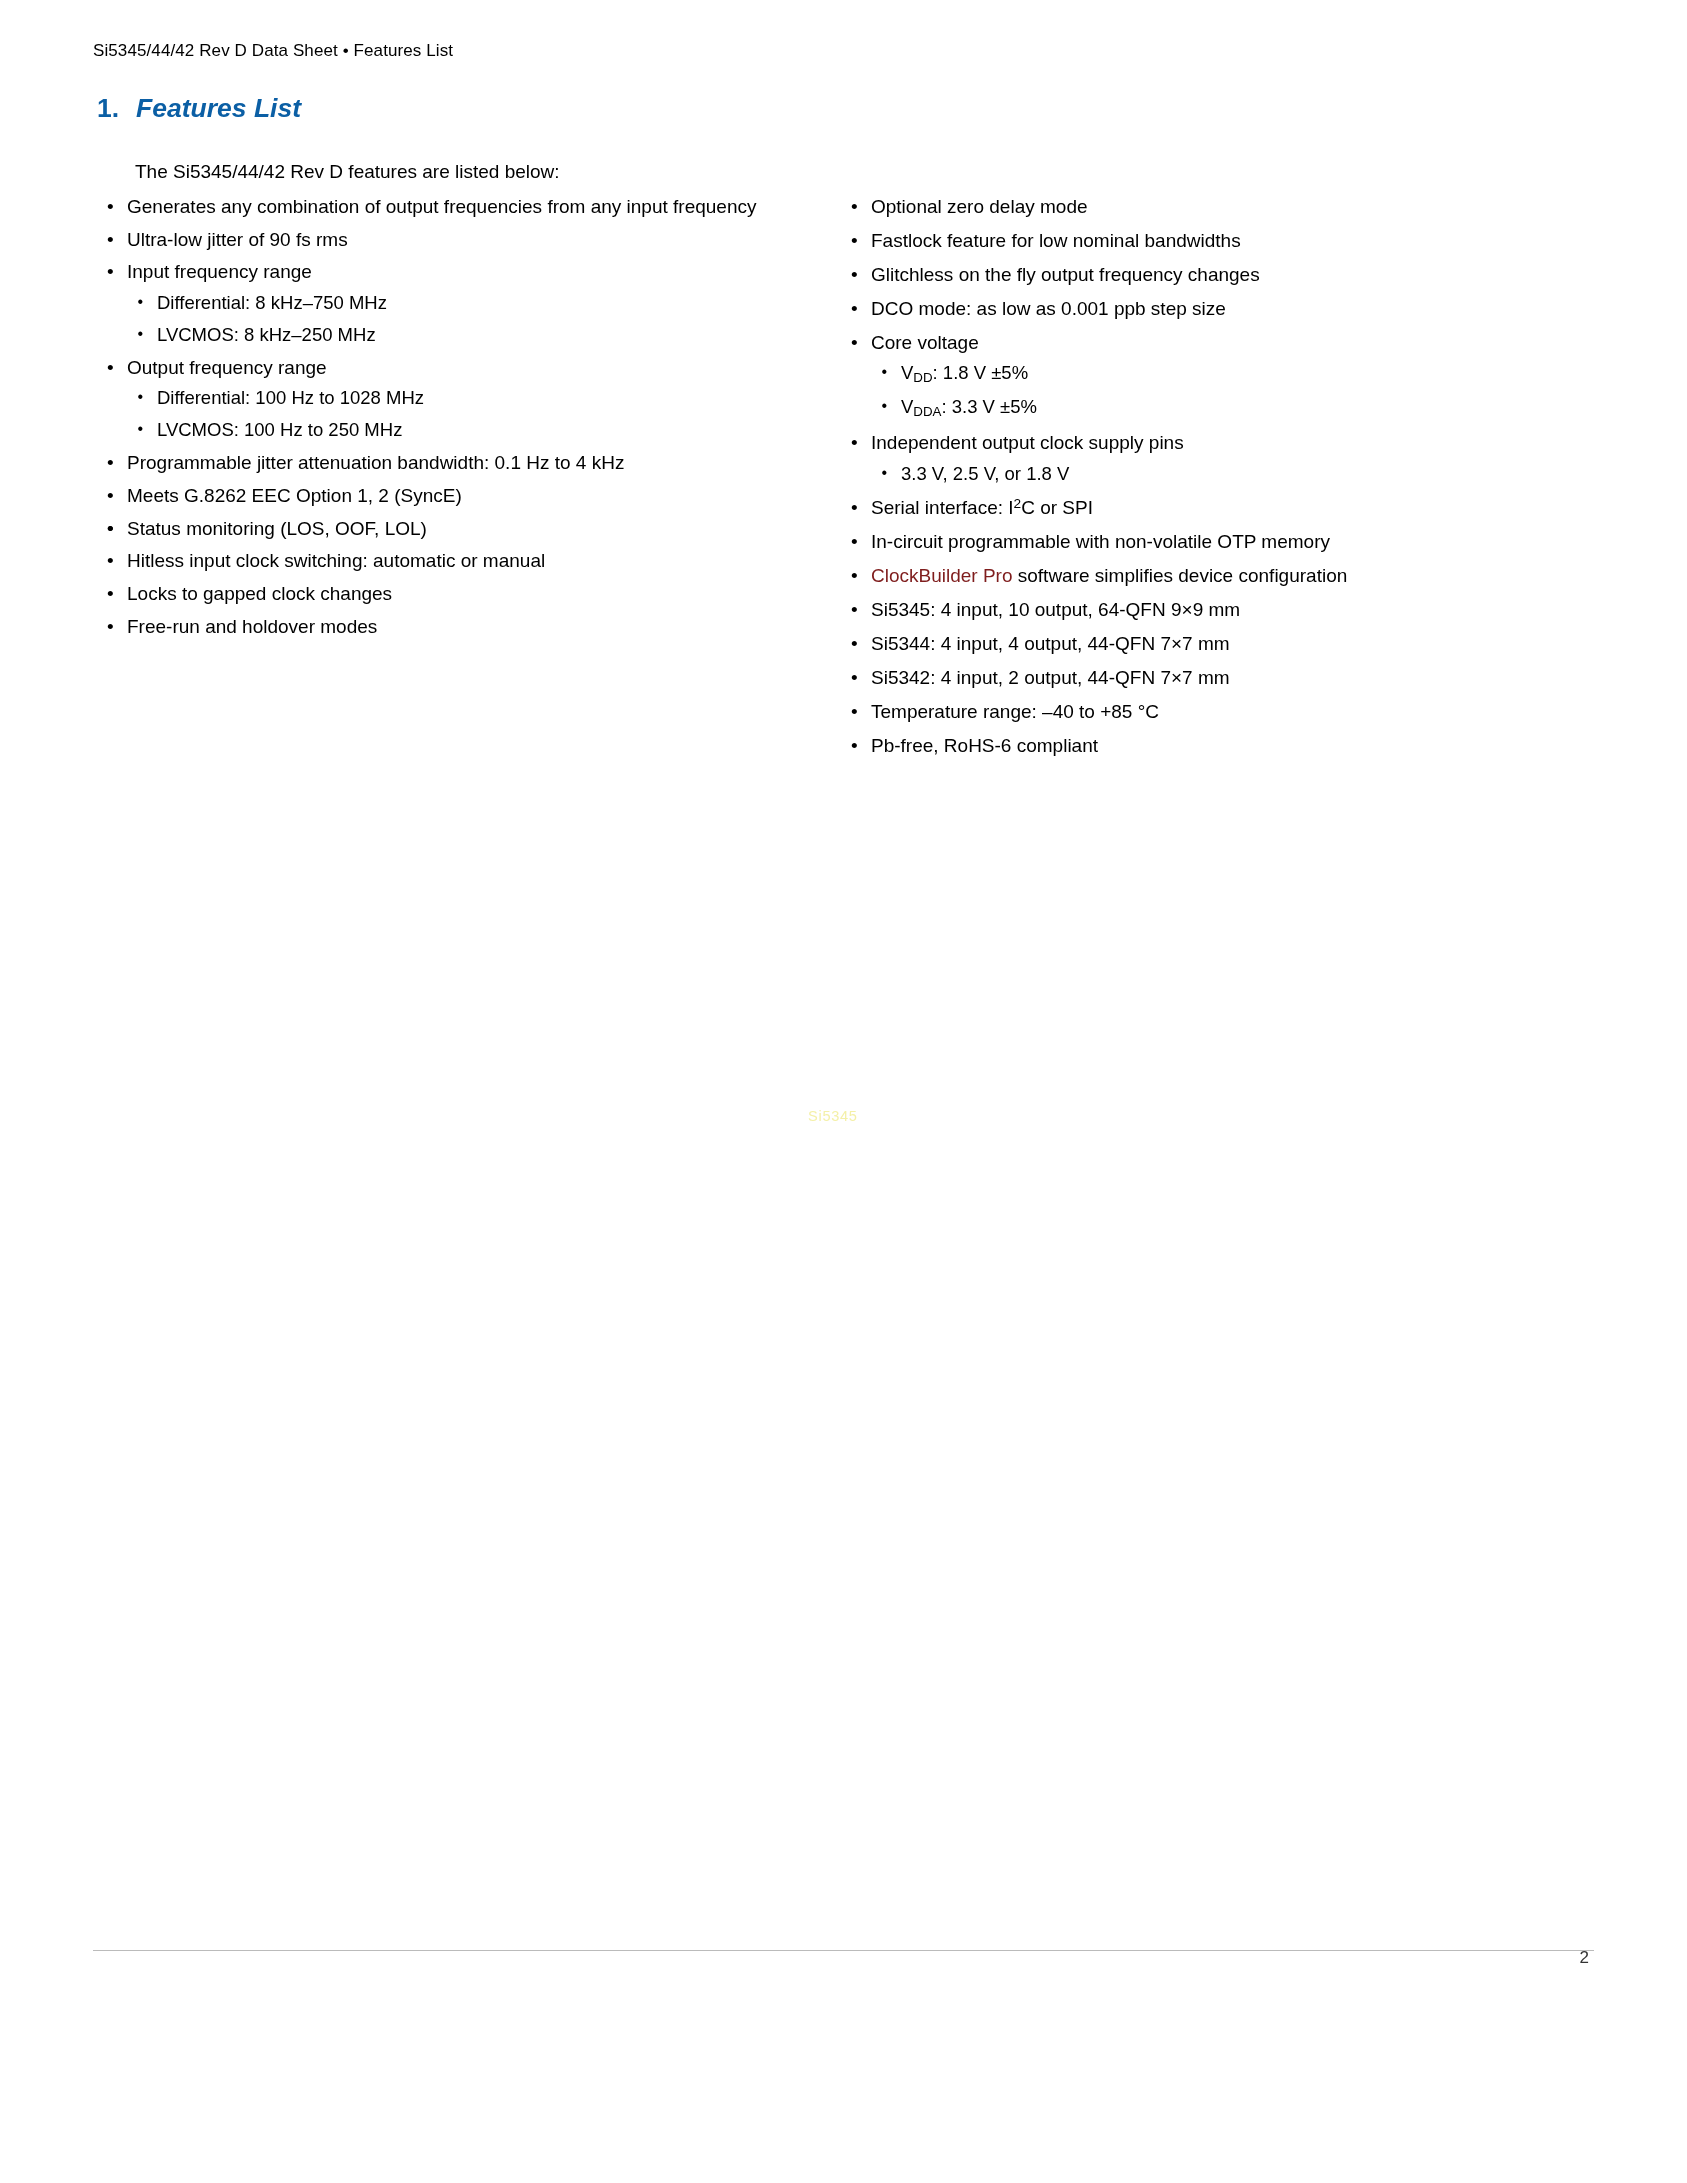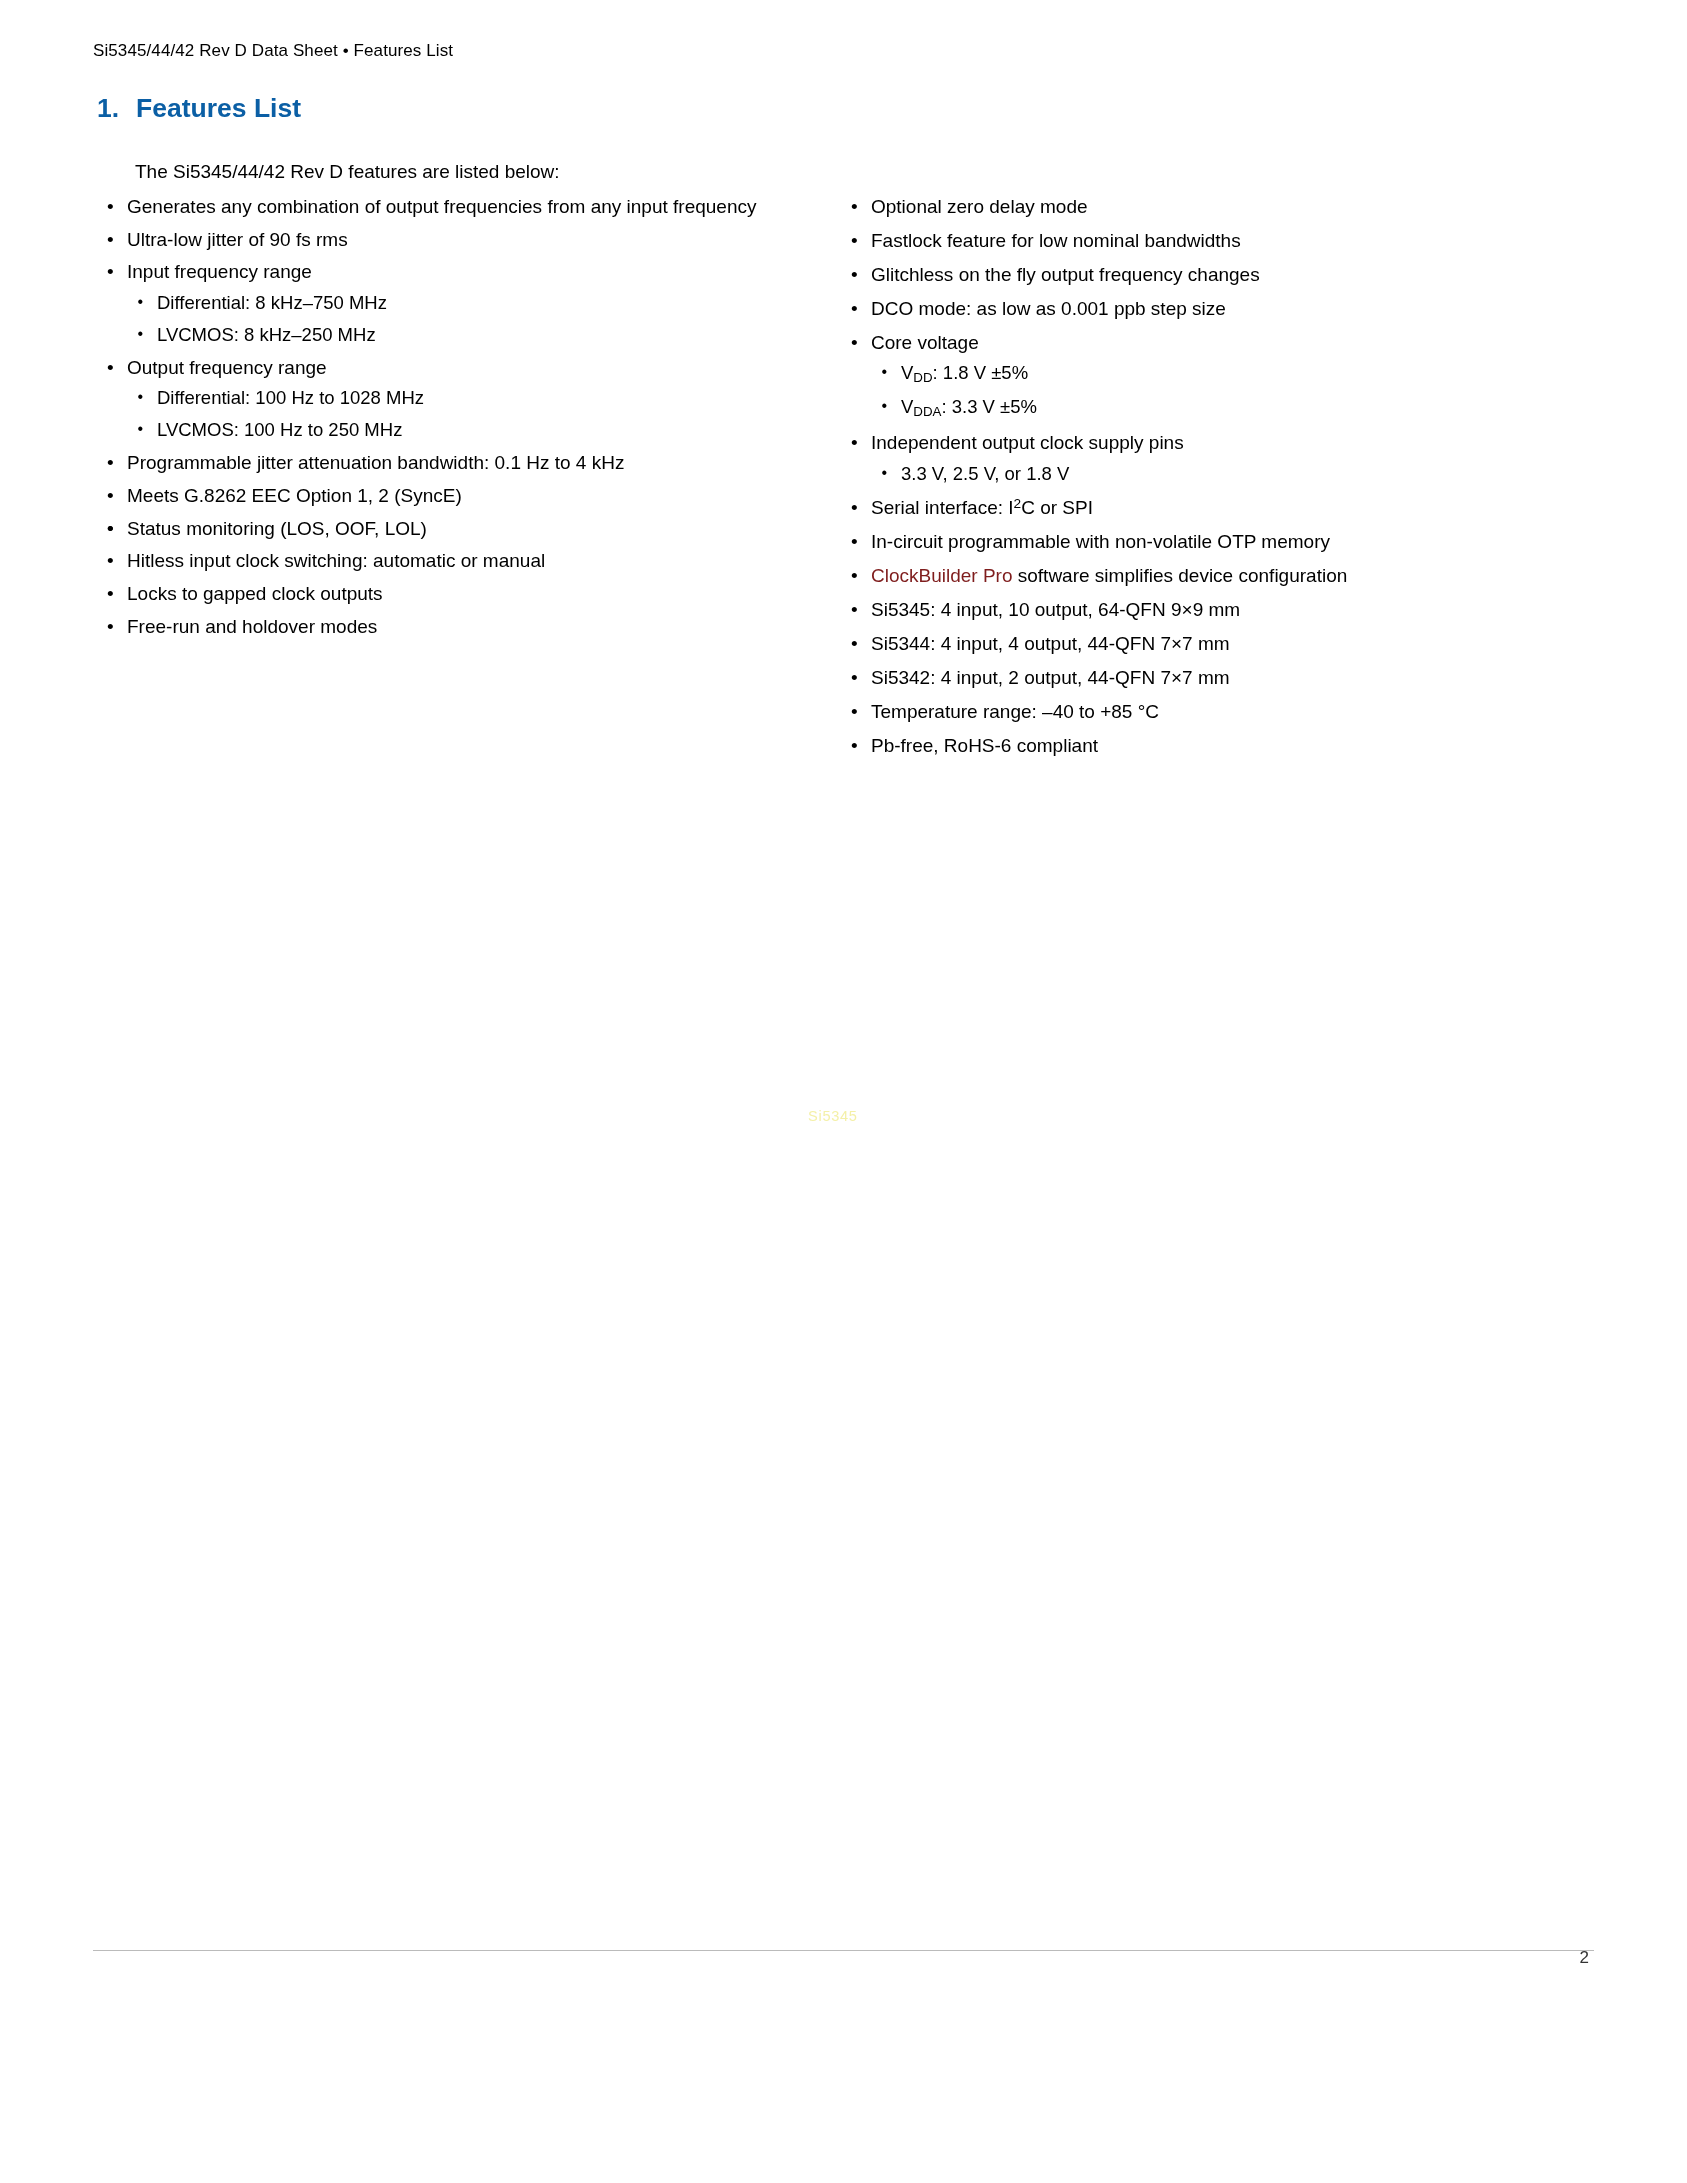--- a/index.html
+++ b/index.html
@@ -43,20 +43,21 @@
   }
   .title-num {
     font-size: 26.5px;
     font-weight: bold;
     color: #0b5fa5;
   }
   .title-text {
     font-size: 26.5px;
     font-weight: bold;
     color: #0b5fa5;
+    font-style: italic;
   }
   .intro {
     position: absolute;
     top: 161px;
     left: 95px;
     font-size: 19px;
     color: #000;
     margin-left: 40px;
   }
   .columns {
@@ -186,21 +187,21 @@
             </ul></li>
           <li><span class="bullet">•</span><span>Output frequency range</span><ul class="lvl2">
               <li><span class="bullet">•</span><span>Differential: 100 Hz to 1028 MHz</span></li>
               <li><span class="bullet">•</span><span>LVCMOS: 100 Hz to 250 MHz</span></li>
             </ul></li>
           <li><span class="bullet">•</span><span>Programmable jitter attenuation bandwidth: 0.1 Hz to 4 kHz</span></li>
           <li><span class="bullet">•</span><span>Meets G.8262 EEC Option 1, 2 (SyncE)</span></li>
           <li><span class="bullet">•</span></li>
           <li><span class="bullet">•</span><span>Status monitoring (LOS, OOF, LOL)</span></li>
           <li><span class="bullet">•</span><span>Hitless input clock switching: automatic or manual</span></li>
-          <li><span class="bullet">•</span><span>Locks to gapped clock outputs</span></li>
+          <li><span class="bullet">•</span><span>Locks to gapped clock changes</span></li>
           <li><span class="bullet">•</span><span>Free-run and holdover modes</span></li>
         </ul>
     </div>
     <div class="col col-right">
       <ul class="lvl1" id="right-list">
           <li><span class="bullet">•</span><span>Optional zero delay mode</span></li>
           <li><span class="bullet">•</span><span>Fastlock feature for low nominal bandwidths</span></li>
           <li><span class="bullet">•</span><span>Glitchless on the fly output frequency changes</span></li>
           <li><span class="bullet">•</span><span>DCO mode: as low as 0.001 ppb step size</span></li>
           <li><span class="bullet">•</span><span>Core voltage</span><ul class="lvl2">

